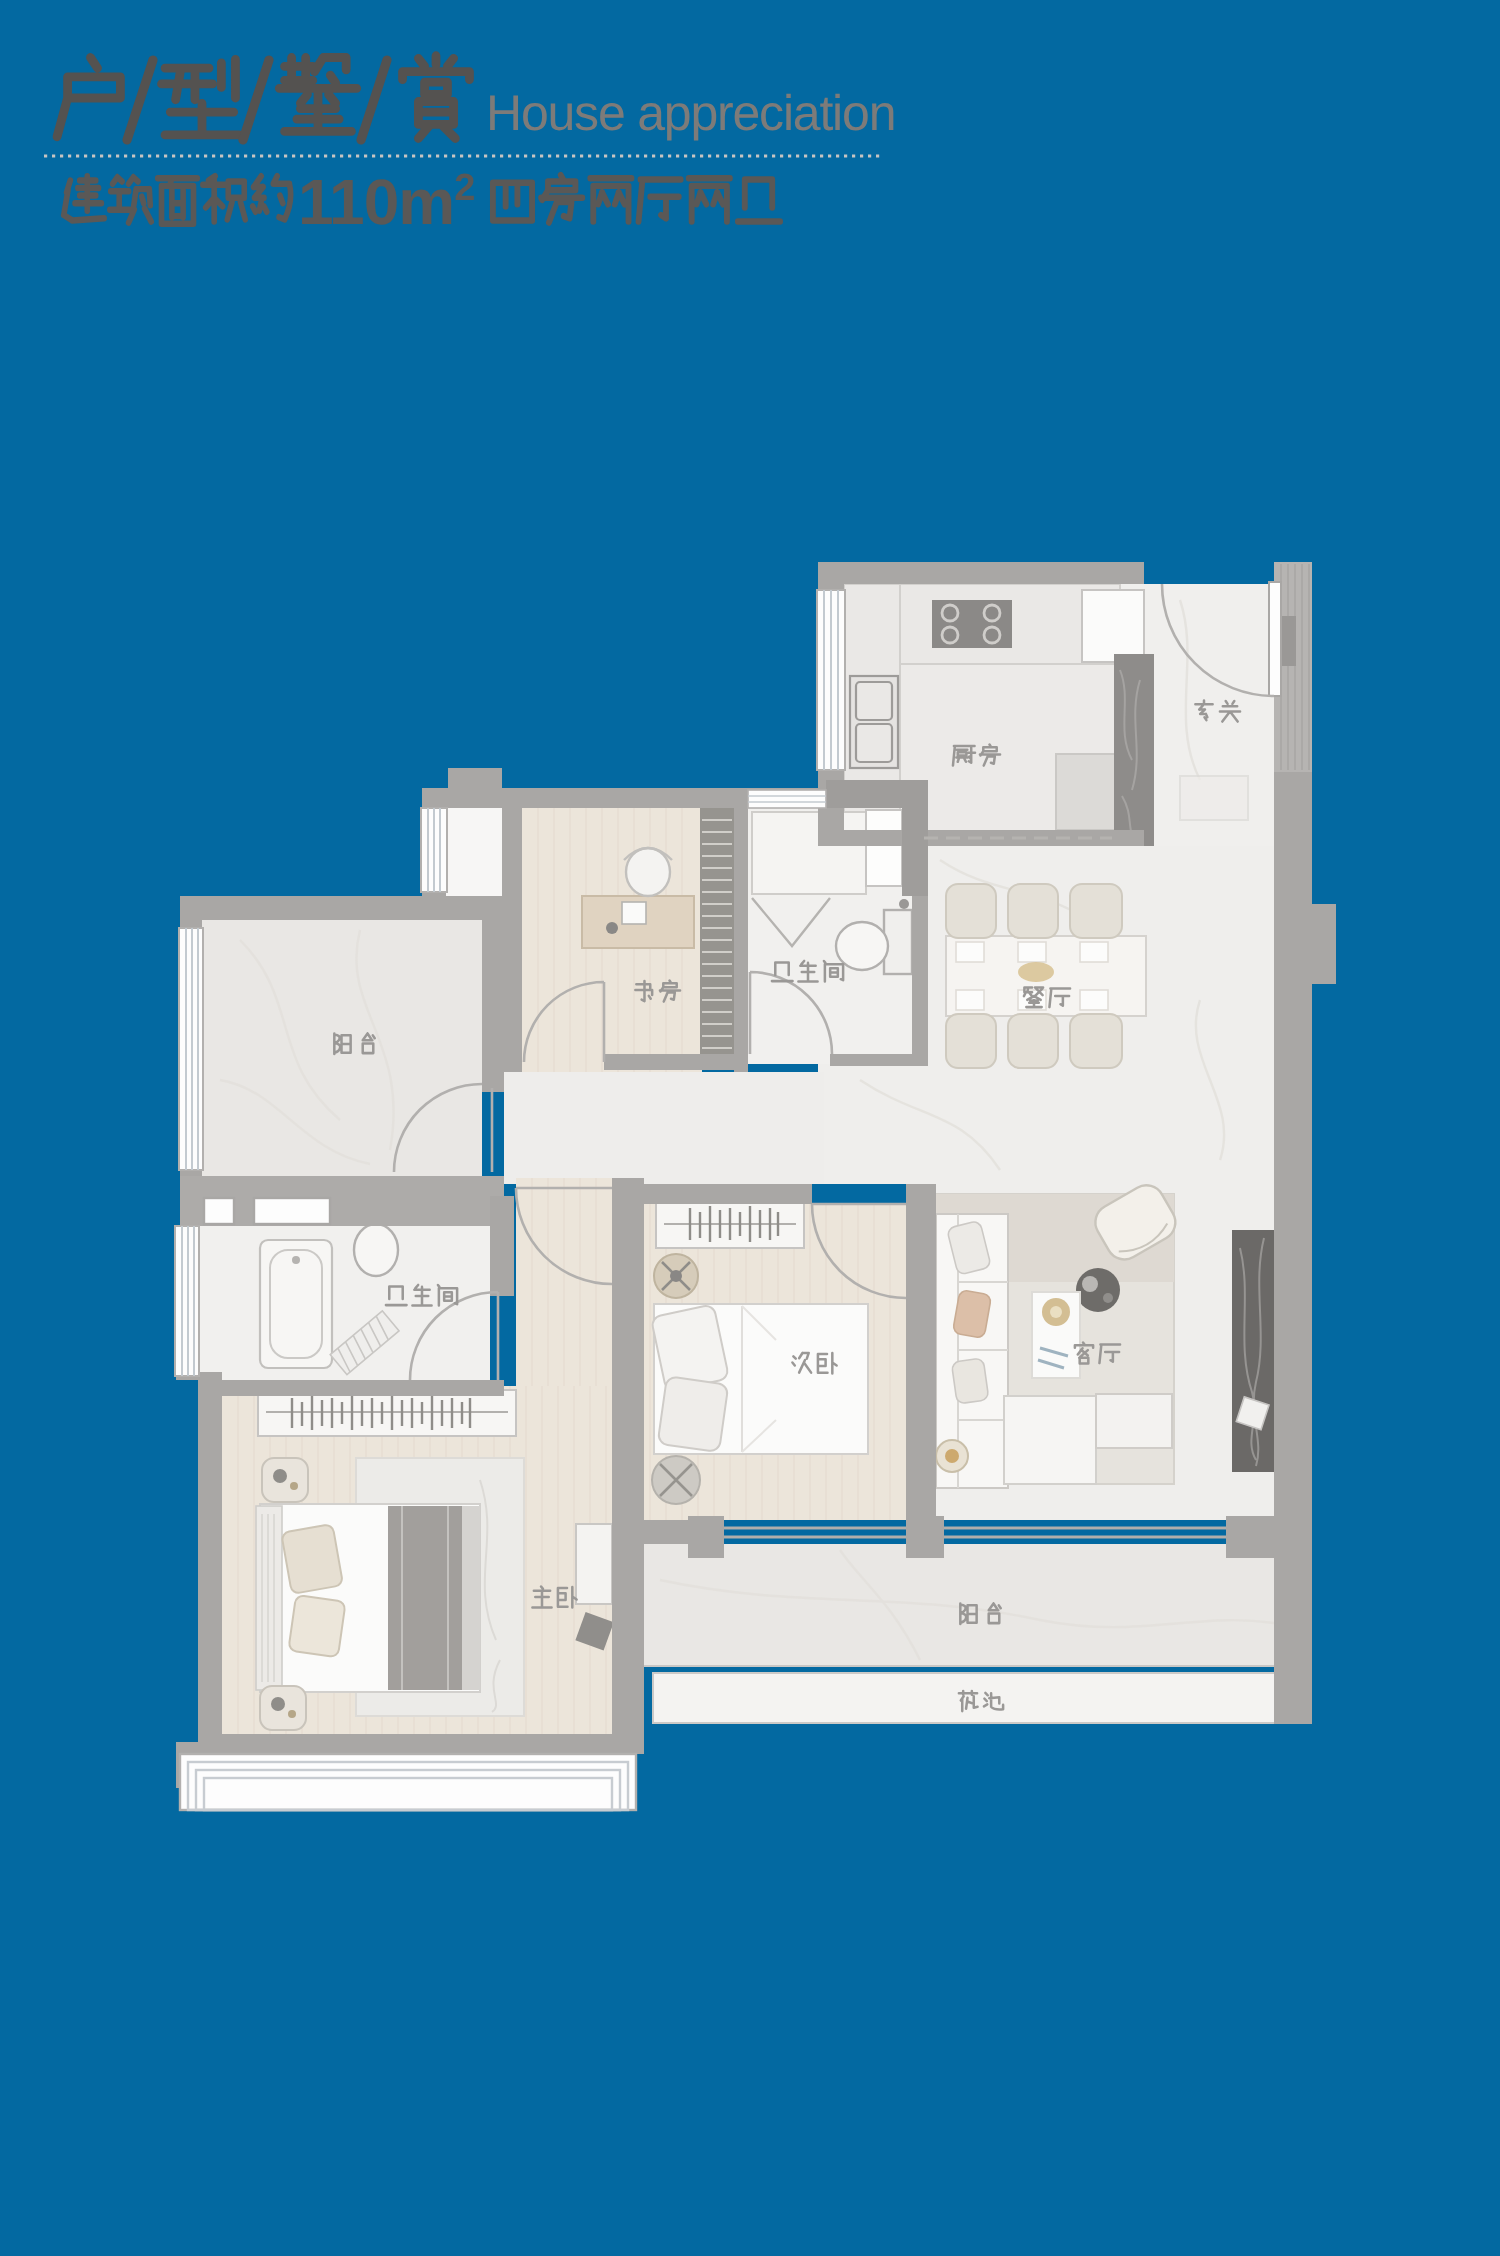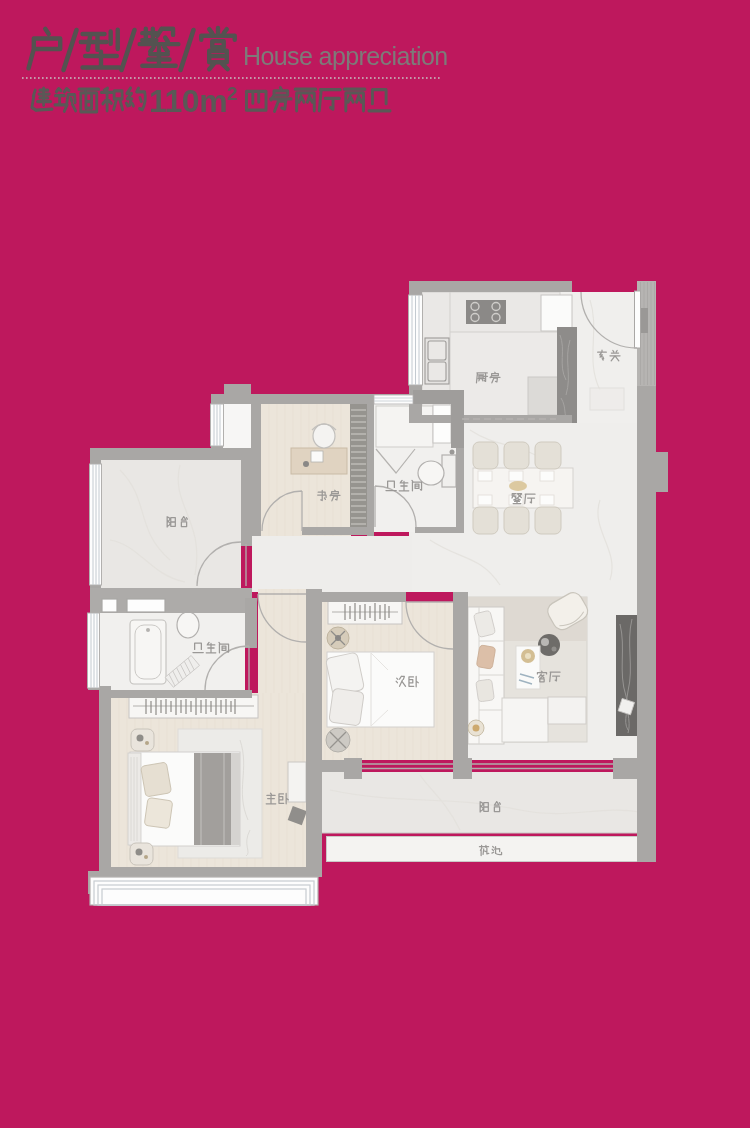--- a/index.html
+++ b/index.html
@@ -1,16 +1,16 @@
 <!DOCTYPE html>
 <html><head>
 <meta charset="utf-8">
 <style>
 html,body{margin:0;padding:0;background:#ffffff;}
-#page{position:relative;width:750px;height:1128px;background:#be185d;overflow:hidden;
+#page{position:relative;width:750px;height:1128px;background:#0369a1;overflow:hidden;
 font-family:"Liberation Sans", sans-serif;}
 svg{display:block;}
 .glyphs defs g{stroke:currentColor;fill:none;stroke-linecap:round;stroke-linejoin:round;}
 </style>
 </head>
 <body>
 <div id="page">
 <svg class="glyphs" width="750" height="1128" viewBox="0 0 750 1128">
 <defs>
 <g id="g-hu">

